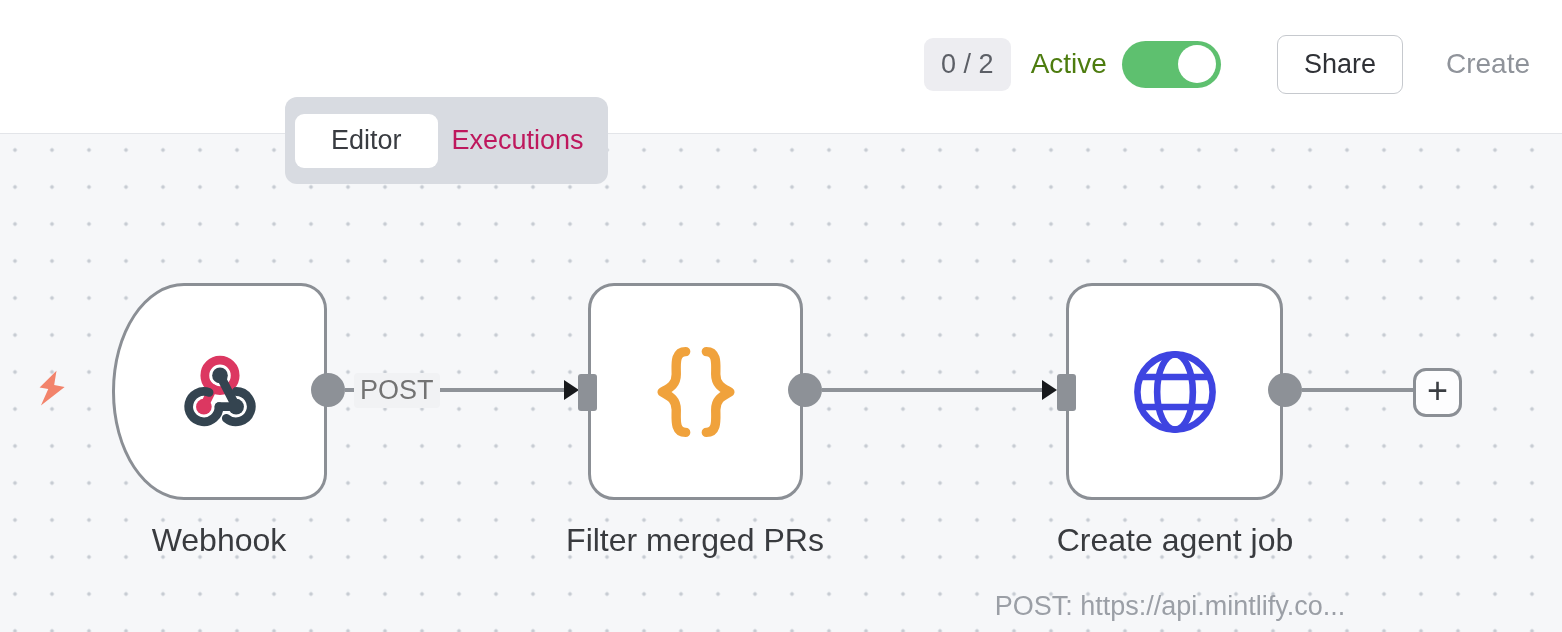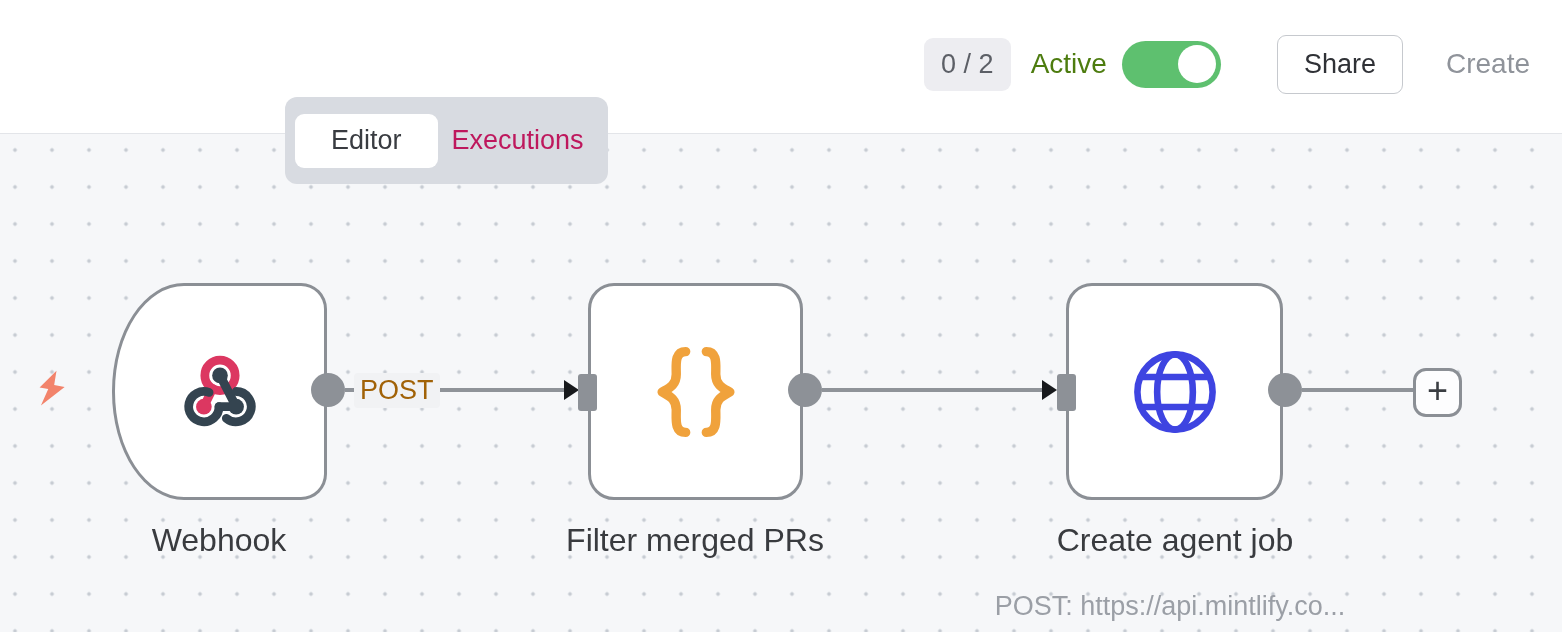--- a/index.html
+++ b/index.html
@@ -60,21 +60,21 @@
             border-radius:3px; z-index:3; }
   .bar1 { left:578px; } .bar2 { left:1057px; }
 
   .arrowhead { position:absolute; top:245.5px; width:0; height:0; z-index:3;
                border-left:15px solid #17191c; border-top:10.5px solid transparent;
                border-bottom:10.5px solid transparent; }
   .arr1 { left:564px; } .arr2 { left:1042px; }
 
   .post-pill { position:absolute; left:354px; top:239px; z-index:4;
                background:#f1f2f4; border-radius:4px; padding:2px 6px;
-               color:#a16207; font-size:27px; }
+               color:#737373; font-size:27px; }
 
   .add-btn { position:absolute; left:1413px; top:234px; width:49px; height:49px;
              background:#fdfdfe; border:3px solid #8b8f95; border-radius:13px;
              display:flex; align-items:center; justify-content:center; z-index:3;
              font-size:36px; font-weight:400; color:#3a3d42; cursor:pointer; }
   .add-btn span { margin-top:-4px; }
 
   .node-label { position:absolute; top:388px; width:320px; text-align:center;
                 font-size:32px; color:#393b3f; z-index:2; }
   .lbl1 { left:59px; } .lbl2 { left:535px; } .lbl3 { left:1015px; }

